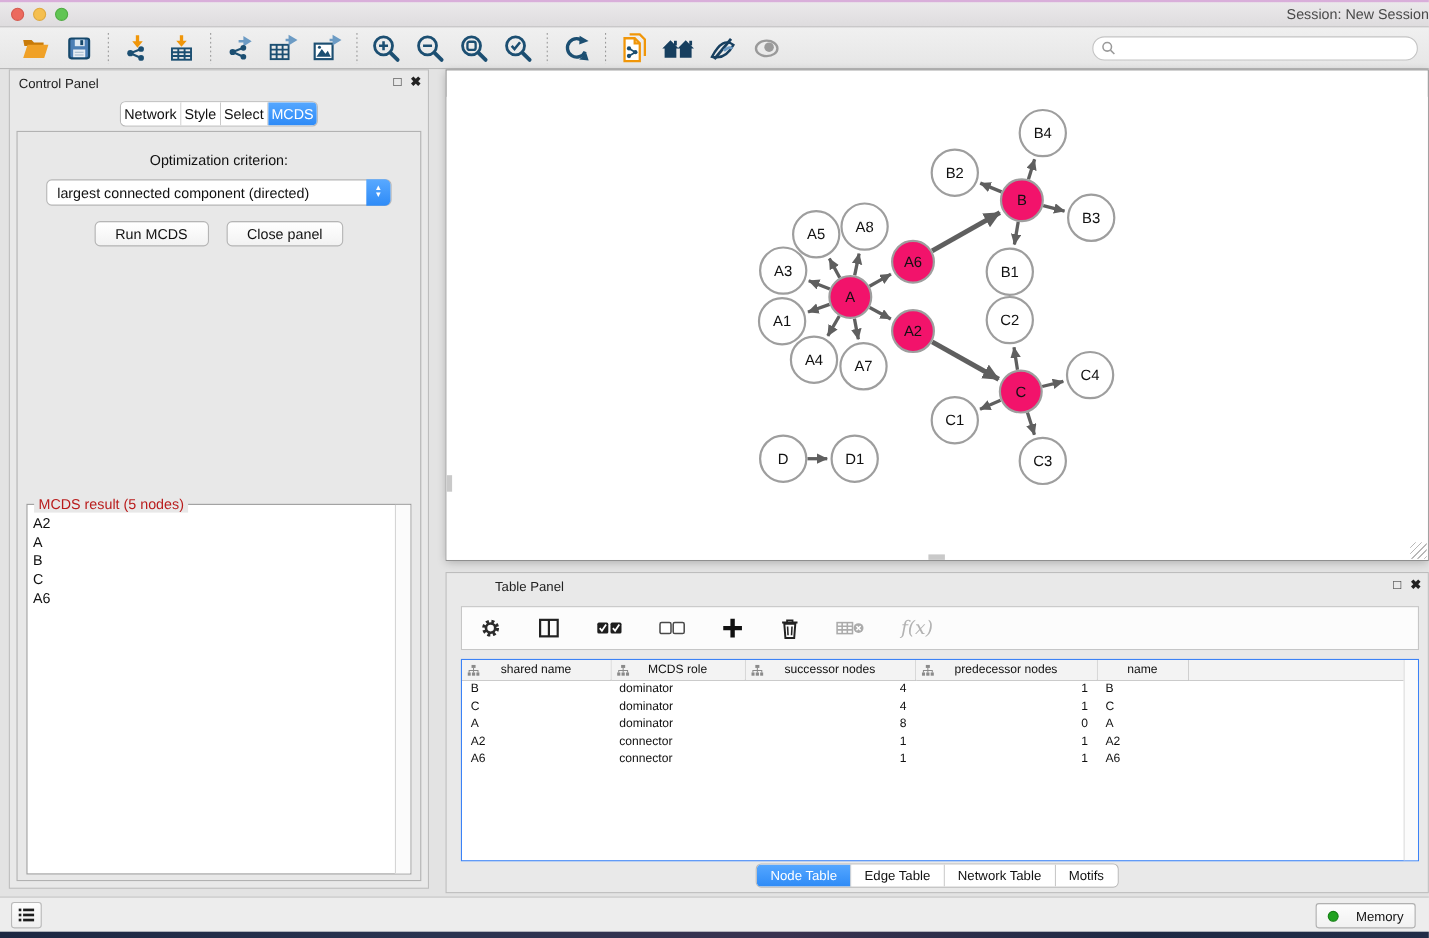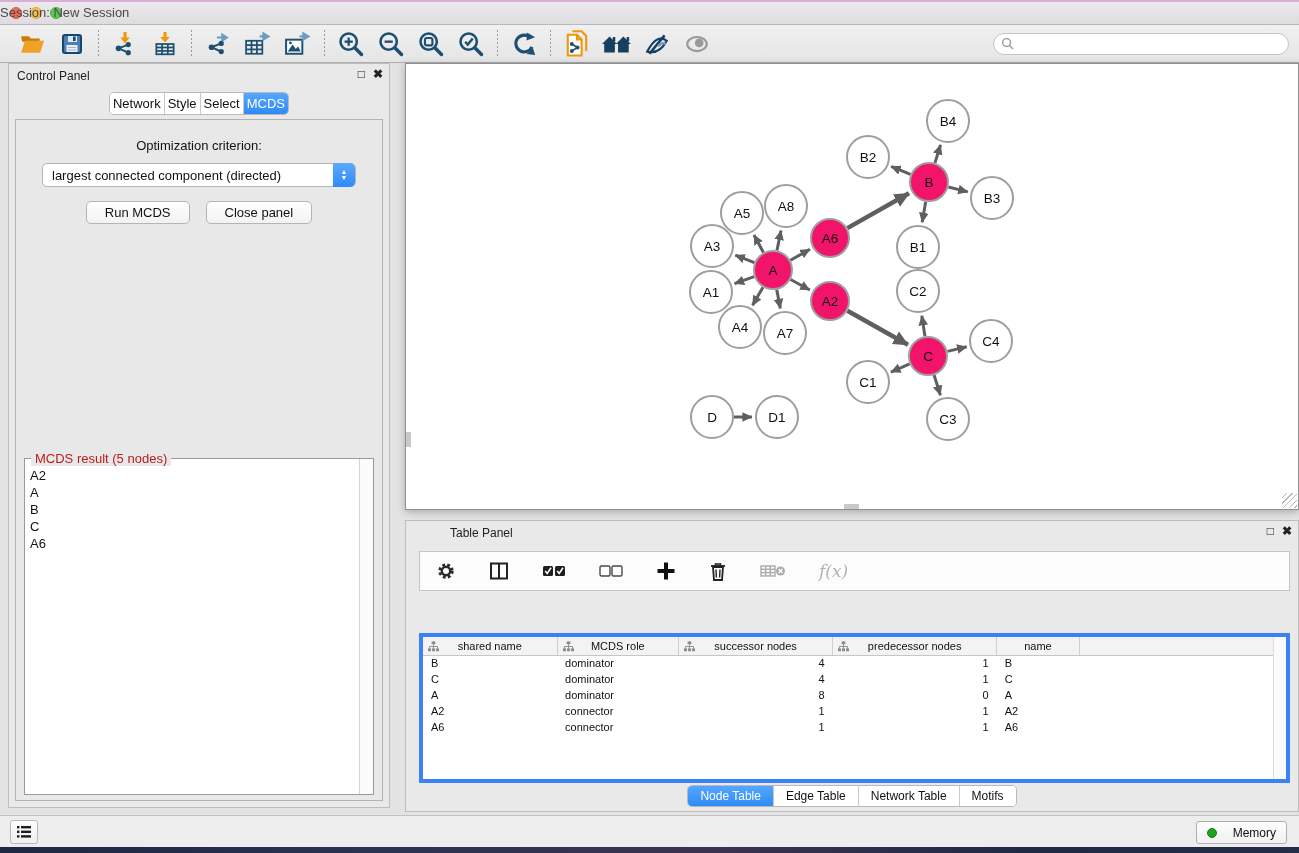--- a/index.html
+++ b/index.html
@@ -8,21 +8,21 @@
 
   
   .titlebar { position:absolute; left:0; top:0; width:1299px; height:25px;
     background:linear-gradient(#ECEAEC,#DEDCDE); border-bottom:1px solid #B8B6B8; }
   .titlebar .pinkline { position:absolute; left:0; top:0; width:100%; height:2px; background:#D9AEDA; }
   .tl-dots { position:absolute; left:10px; top:7px; display:flex; gap:8px; }
   .dot { width:12px; height:12px; border-radius:50%; }
   .dot.r { background:#EC6A5E; border:1px solid #D55A50; }
   .dot.y { background:#F5BF4F; border:1px solid #DFA940; }
   .dot.g { background:#61C554; border:1px solid #51AC44; }
-  .title-text { position:absolute; left:0; right:0; top:5px; text-align:left;
+  .title-text { position:absolute; left:0; right:0; top:5px; text-align:right;
     font-size:13px; color:#4a4a4a; }
 
   
   .toolbar { position:absolute; left:0; top:25px; width:1299px; height:38px;
     background:linear-gradient(#F0F0F0,#E6E6E6); border-bottom:1px solid #ADADAD;
     display:flex; align-items:center; padding-left:12px; }
   .tb-btn { width:40px; height:32px; display:flex; align-items:center; justify-content:center; }
   .tb-sep { width:1px; height:28px; margin:0 6px; background-image:linear-gradient(#9a9a9a 40%, rgba(0,0,0,0) 0%);
     background-size:1px 4px; background-repeat:repeat-y; }
   .search-wrap { position:absolute; right:10px; top:8px; width:296px; height:22px; }
@@ -80,21 +80,21 @@
     background:repeating-linear-gradient(135deg, transparent 0 3px, #B8B8B8 3px 4px); }
 
   
   .table-panel { position:absolute; left:405px; top:457px; width:894px; height:292px;
     background:#E9E9E9; border:1px solid #BDBDBD;padding-left:36px; }
   .tp-toolbar { position:absolute; left:13px; right:8px; top:30px; height:40px;
     background:#FCFCFC; border:1px solid #C6C6C6; display:flex; align-items:center; gap:33px; padding-left:16px; }
   .tp-tool { display:flex; align-items:center; }
   .fx-label { font-family:"DejaVu Serif",serif; font-style:italic; font-size:17px; color:#B3B3B3; }
   .tp-tablewrap { position:absolute; left:13px; right:8px; top:78px; bottom:28px;
-    background:#fff; border:4px solid #3b82f6;margin-top:34px; }
+    background:#fff; border:1px solid #3b82f6; }
   .tp-scroll { position:absolute; right:0; top:0; bottom:0; width:13px; border-left:1px solid #DDD; background:#FBFBFB; }
   table.nodetable { border-collapse:collapse; table-layout:fixed; font-size:11px; color:#111; }
   table.nodetable th { height:18px; background:#F3F3F3; border-right:1px solid #CFCFCF; border-bottom:1px solid #C6C6C6;
     font-weight:normal; position:relative; text-align:center; font-size:11px; }
   table.nodetable th .colicon { position:absolute; left:5px; top:4px; }
   table.nodetable td { height:16px; padding:0 8px; white-space:nowrap; }
   td.al { text-align:left; } td.ar { text-align:right; }
   .tp-tabs { position:absolute; left:0; right:0; bottom:4px; display:flex; justify-content:center; }
   .tp-tabs .seg-tab { font-size:12px; padding:3px 12px; }
 

